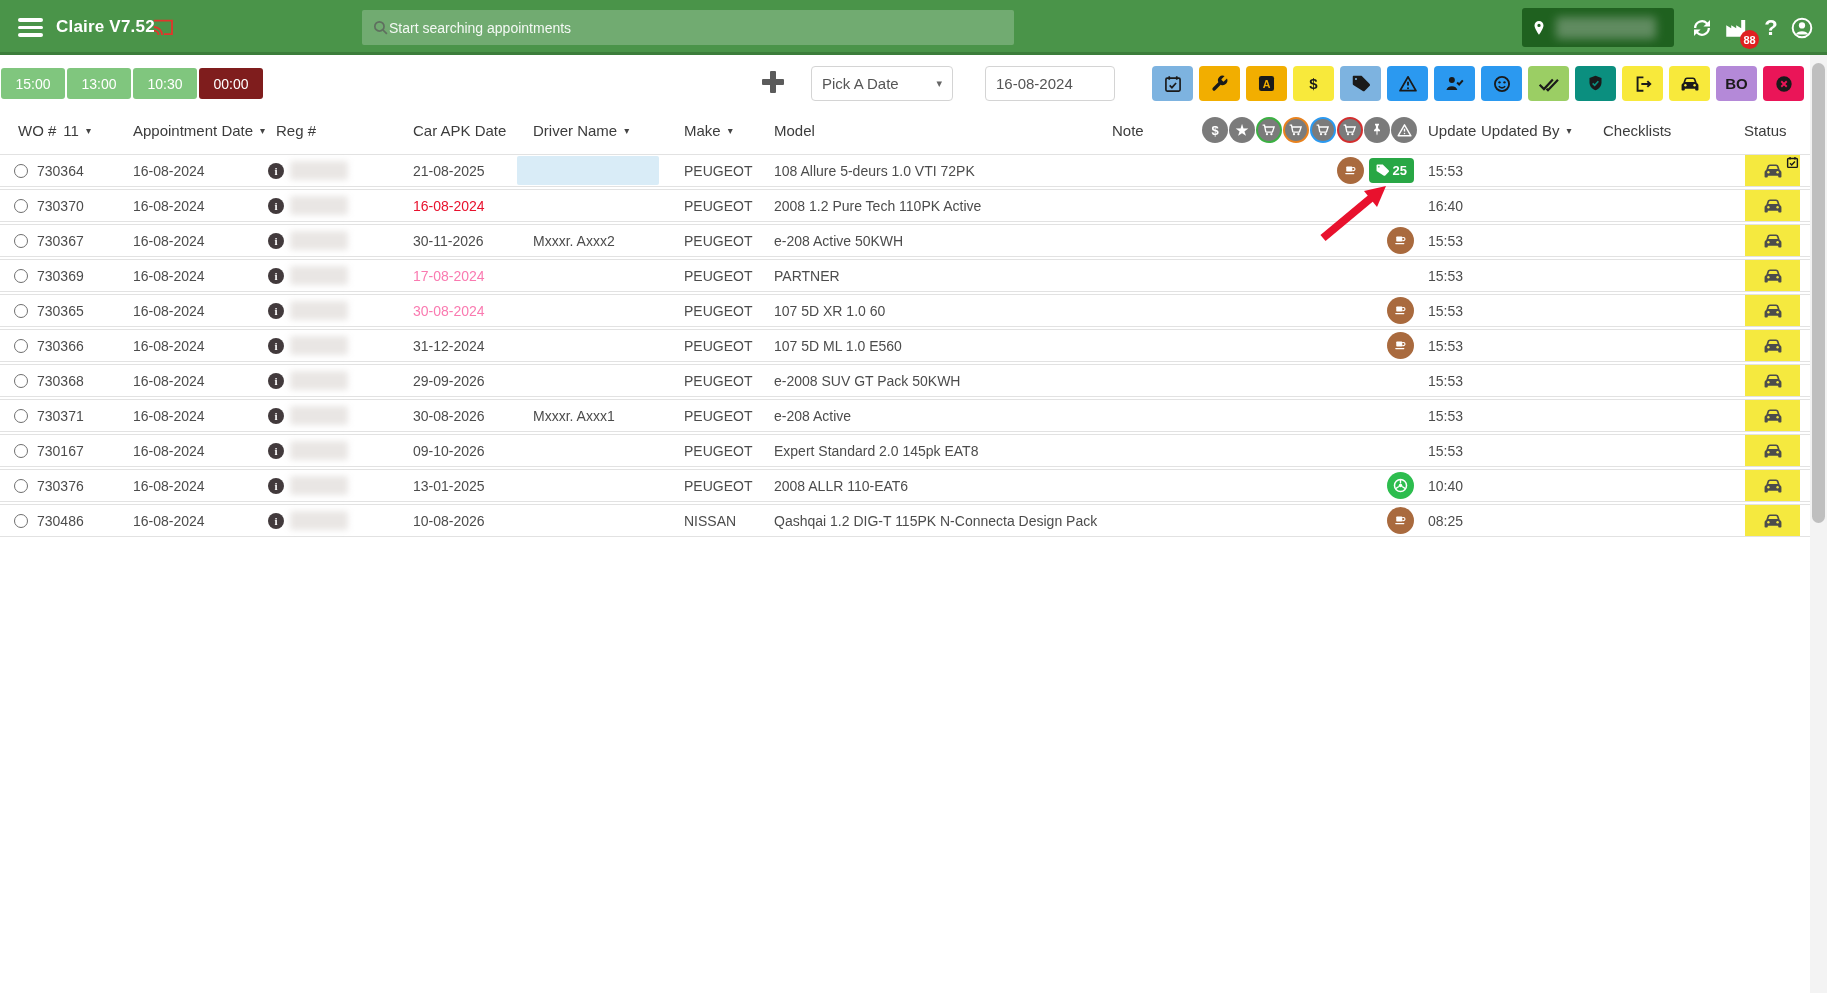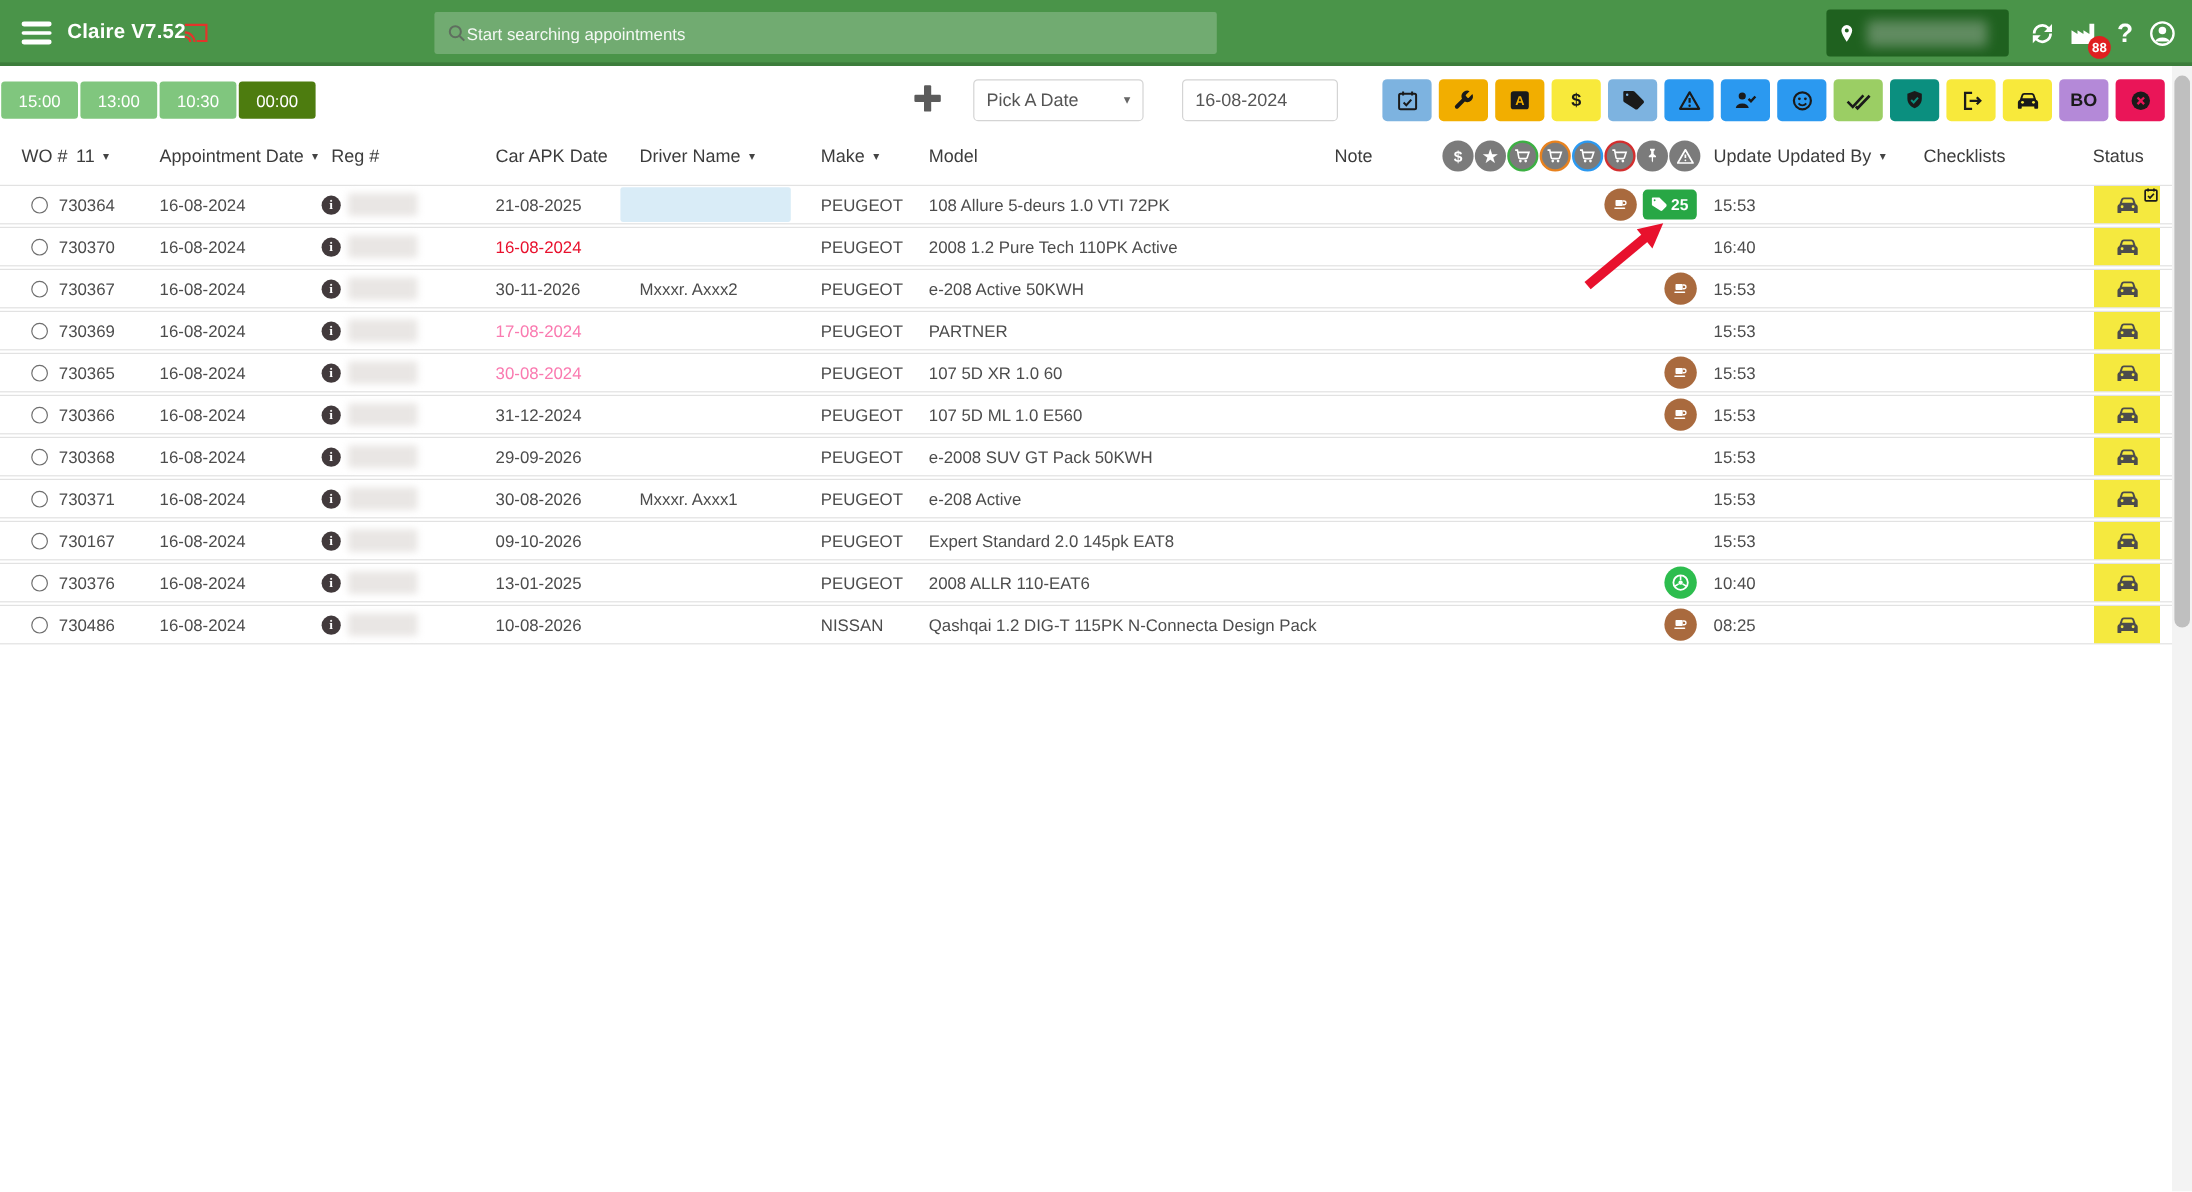--- a/index.html
+++ b/index.html
@@ -60,21 +60,21 @@
   .thead .hc.tight { padding-left:8px; }
   .caret-s { font-size:10px; color:#444; }
   .hicons { display:flex; align-items:center; gap:1px; padding-left:8px; }
   .circ { width:26px; height:26px; border-radius:50%; background:#7b7b7b; display:flex;
           align-items:center; justify-content:center; color:#fff; font-size:13px; font-weight:bold; flex:0 0 auto; }
   .rows { position:absolute; left:0; top:154px; width:1810px; }
   .trow { height:33px; background:#fff; border-top:1px solid #e2e2e2; border-bottom:1px solid #e2e2e2;
           margin-bottom:2px; font-size:14px; color:#4c4c4c; position:relative; }
   .cell { padding-left:18px; white-space:nowrap; overflow:visible; }
   .cell.tight { padding-left:8px; }
-  .wo-cell { padding-left:14px; display:flex; align-items:center; gap:9px;margin-left:12px; }
+  .wo-cell { padding-left:14px; display:flex; align-items:center; gap:9px; }
   .radio { width:14px; height:14px; border:1.6px solid #6f6f6f; border-radius:50%; flex:0 0 auto; cursor:pointer; }
   .reg-cell { padding-left:10px; display:flex; align-items:center; gap:6px; }
   .info-ic { width:16px; height:16px; border-radius:50%; background:#423a3c; color:#fff;
              font-size:11px; font-weight:bold; display:flex; align-items:center; justify-content:center;
              font-family:"Liberation Serif",serif; cursor:pointer; }
   .redact { width:58px; height:19px; background:#e9e6e4; border-radius:2px; filter:blur(3px); }
   .apk-red  { color:#e8112d; }
   .apk-pink { color:#fa7ab0; }
   .drv-hl { width:142px; height:29px; background:#d9ecf7; border-radius:2px; }
   .flags-cell { display:flex; align-items:center; justify-content:flex-end; gap:5px; padding-right:6px; }
@@ -146,21 +146,21 @@
         <path d="M6.2 18 a6.3 5 0 0 1 11.6 0" fill="#fff"></path>
       </svg>
     </div>
   </div>
 
   <div class="toolbar">
     <div class="chips" id="chips">
         <div class="chip" style="background: rgb(128, 198, 126);">15:00</div>
         <div class="chip" style="background: rgb(128, 198, 126);">13:00</div>
         <div class="chip" style="background: rgb(128, 198, 126);">10:30</div>
-        <div class="chip" style="background: #4d7c0f;">00:00</div>
+        <div class="chip" style="background: #7f1d1d;">00:00</div>
       </div>
     <div class="plus"></div>
     <div class="selectbox">
       <span>Pick A Date</span>
       <span class="caret">▾</span>
     </div>
     <input class="datebox" type="text" value="16-08-2024" style="">
     <div class="abtns" id="abtns">
         <div class="abtn" style="background: rgb(125, 179, 224);">
           <svg width="20" height="20" viewBox="0 0 24 24">

